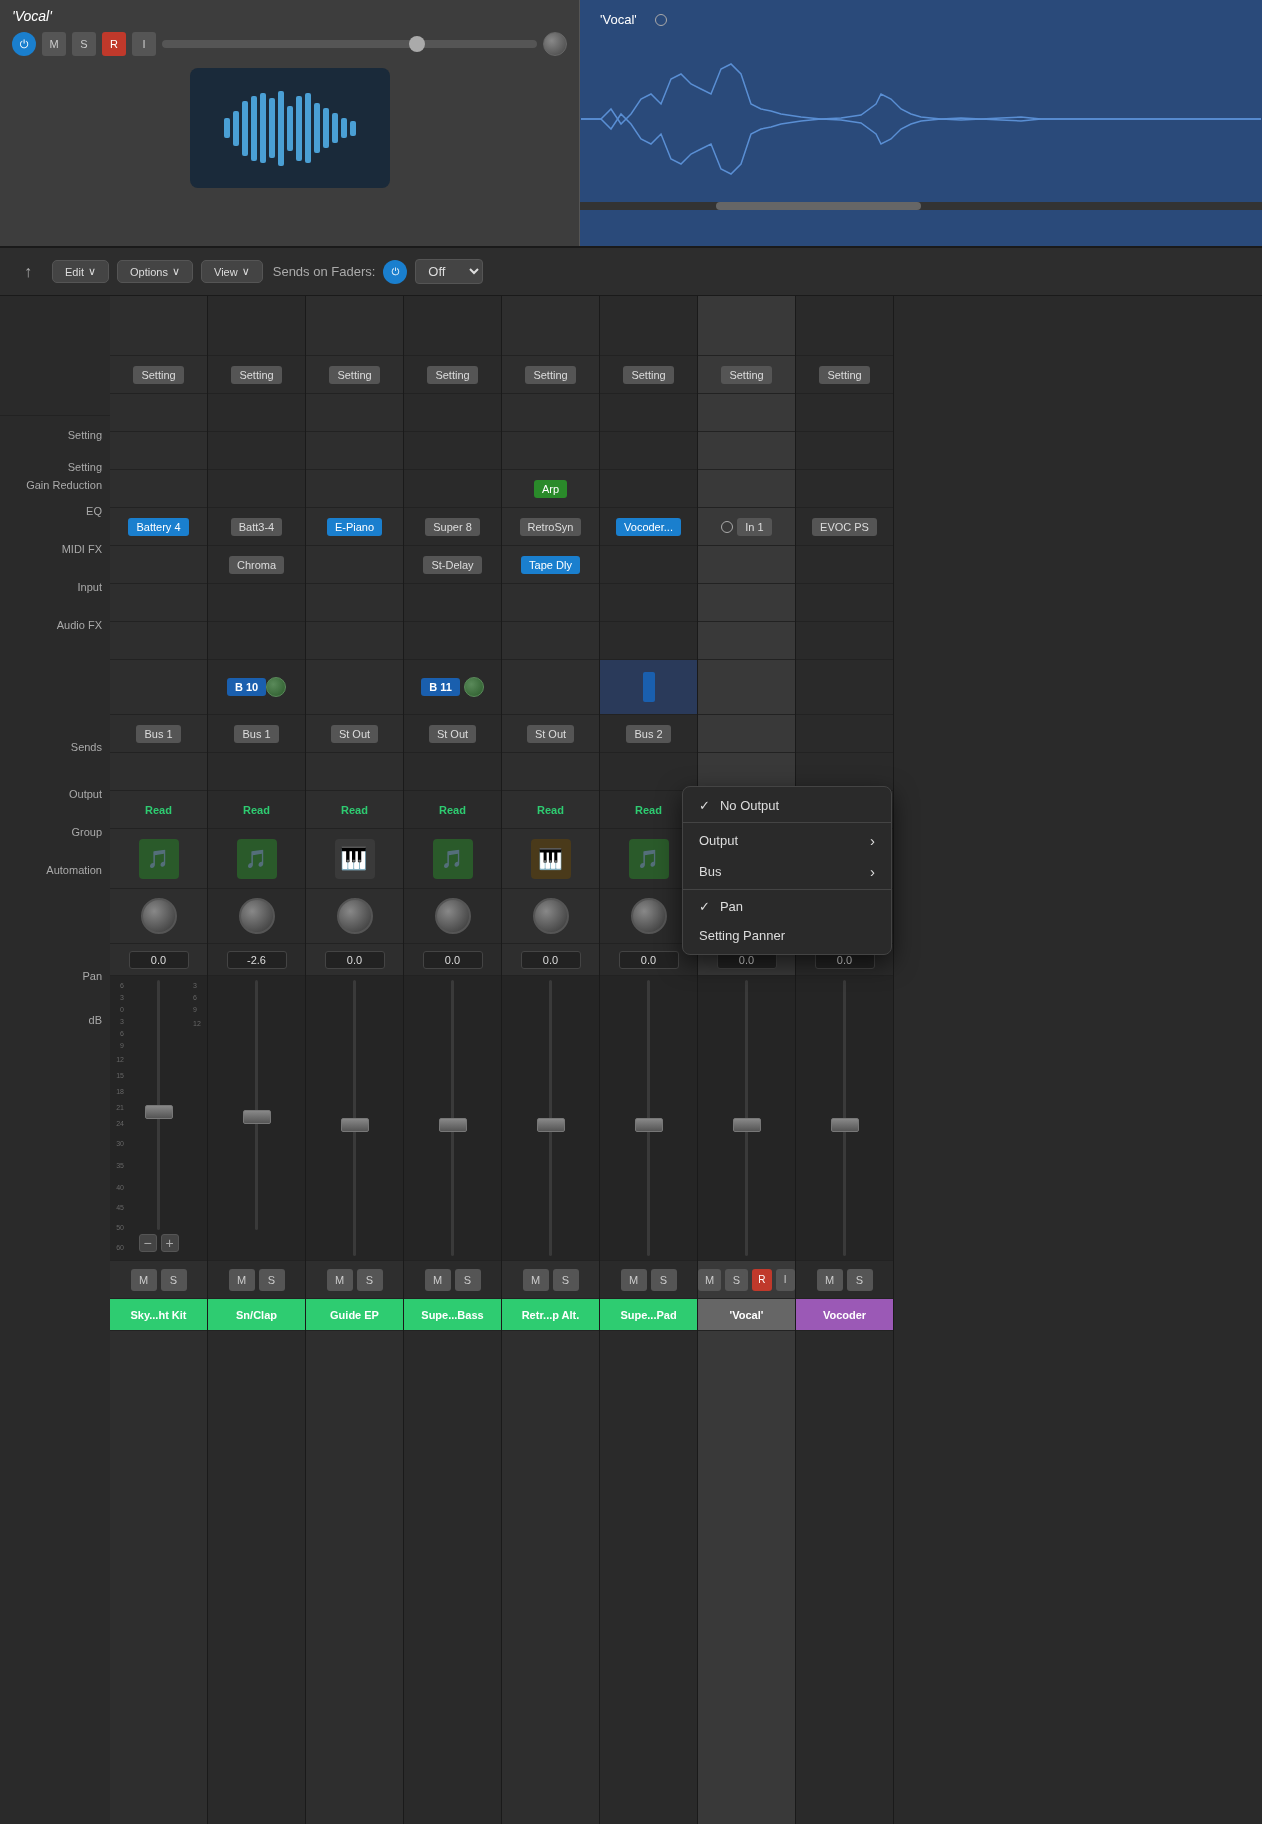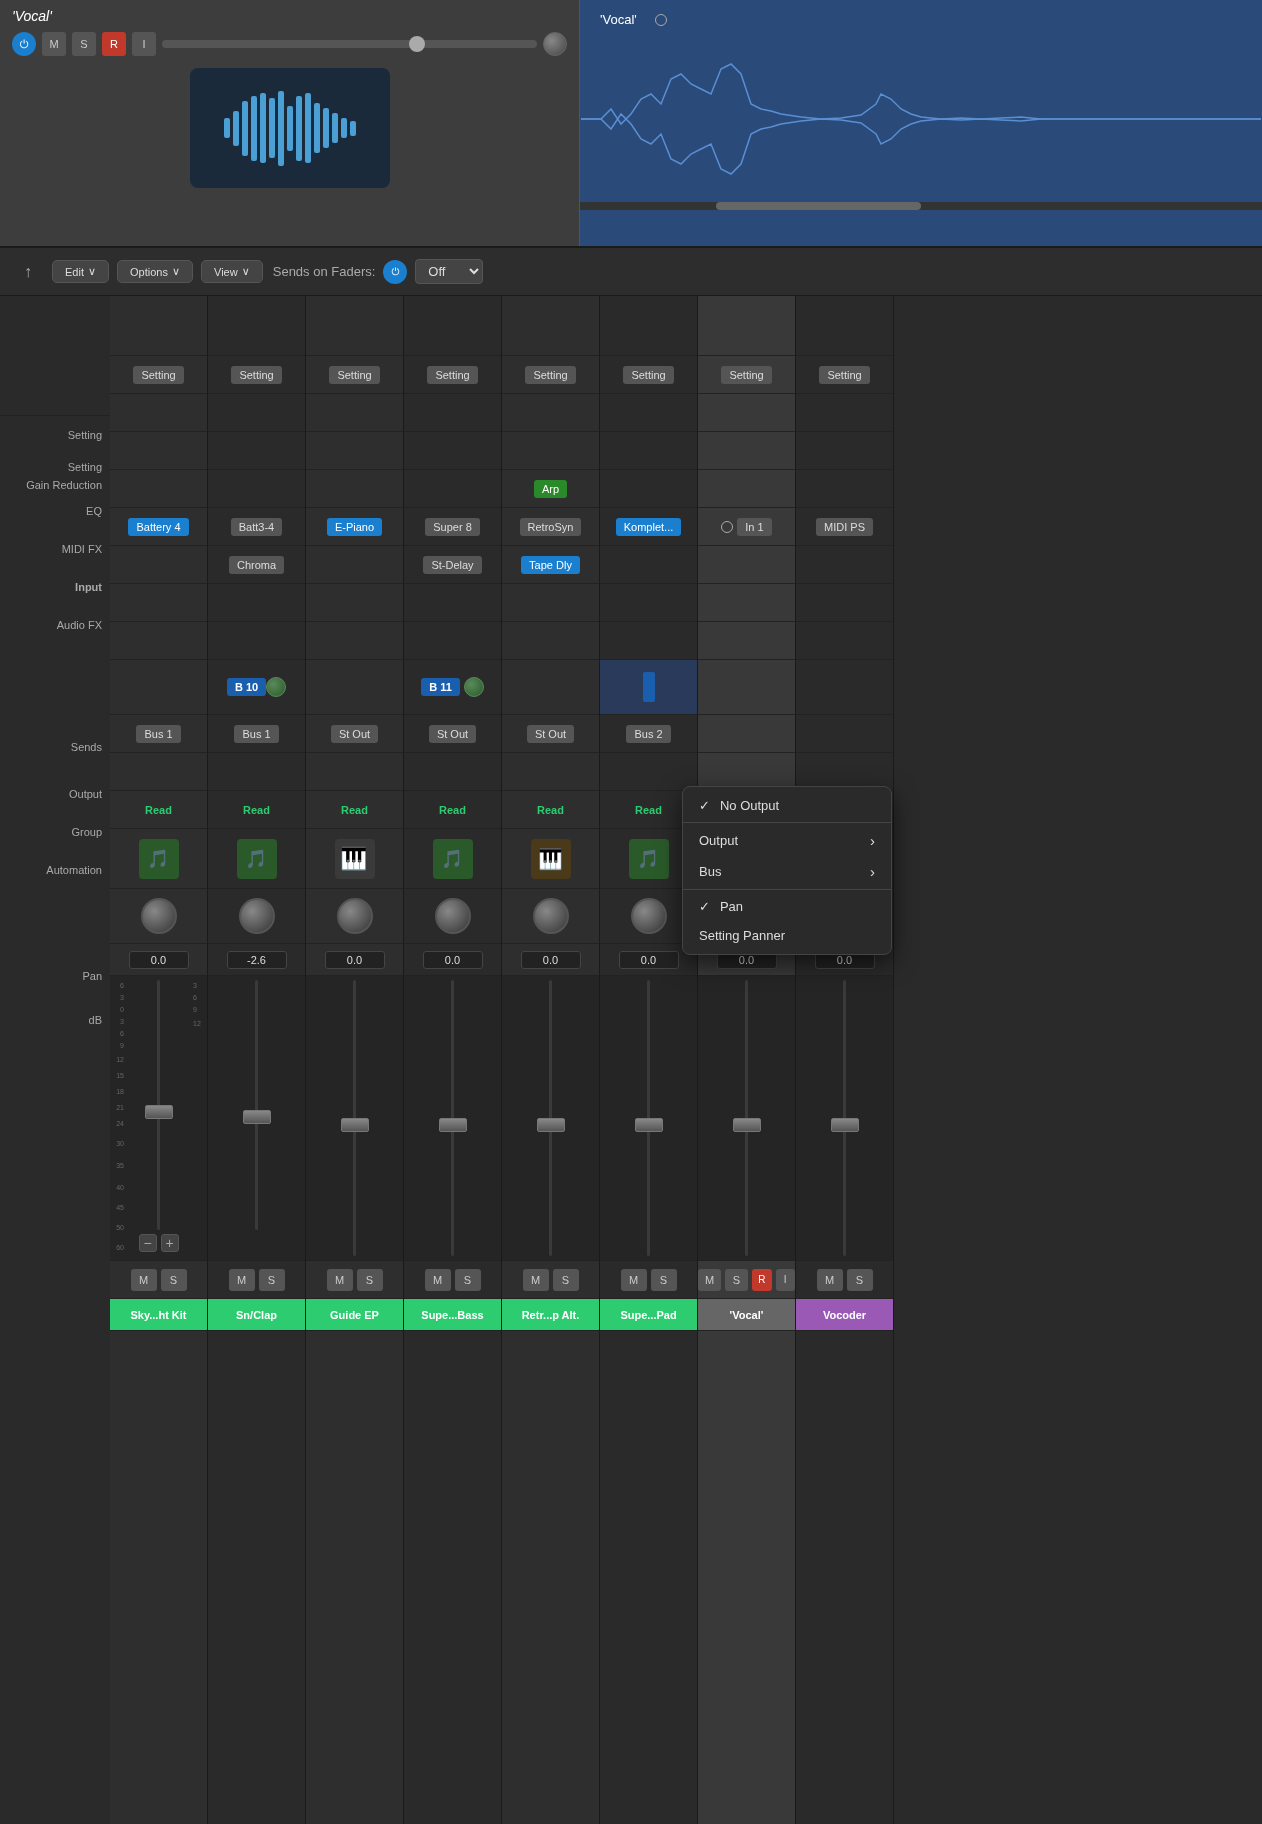--- a/index.html
+++ b/index.html
@@ -200,21 +200,21 @@
       font-size: 11px;
       text-align: right;
       padding-right: 8px;
     }
 
     
     .rl-setting { height: 38px; line-height: 38px; }
     .rl-gain-reduction { height: 38px; line-height: 38px; }
     .rl-eq { height: 38px; line-height: 38px; }
     .rl-midifx { height: 38px; line-height: 38px; }
-    .rl-input { height: 38px; line-height: 38px; font-weight: bold; }
+    .rl-input { height: 38px; line-height: 38px; }
     .rl-audiofx { height: 38px; line-height: 38px; }
     .rl-spacer { height: 76px; }
     .rl-sends { height: 55px; line-height: 55px; }
     .rl-output { height: 38px; line-height: 38px; }
     .rl-group { height: 38px; line-height: 38px; padding-left: 28px; }
     .rl-automation { height: 38px; line-height: 38px; }
 
     
     .channels-container {
       flex: 1;
@@ -867,21 +867,21 @@
 
     <div class="channel">
       <div class="ch-section ch-top-spacer"></div>
       <div class="ch-section ch-setting">
         <button class="plugin-btn default">Setting</button>
       </div>
       <div class="ch-section ch-gain"></div>
       <div class="ch-section ch-eq"></div>
       <div class="ch-section ch-midifx"></div>
       <div class="ch-section ch-input">
-        <button class="plugin-btn blue">Komplet...</button>
+        <button class="plugin-btn blue">Vocoder...</button>
       </div>
       <div class="ch-section ch-audiofx"></div>
       <div class="ch-section ch-spacer"></div>
       <div class="ch-section ch-spacer2"></div>
       <div class="ch-section ch-sends" style="height:55px; background:#2a3a5a;">
         <div style="width:12px; height:30px; background:#1a5fae; border-radius:2px; margin:auto;"></div>
       </div>
       <div class="ch-section ch-output">
         <button class="plugin-btn default">Bus 2</button>
       </div>
@@ -968,21 +968,21 @@
 
     <div class="channel">
       <div class="ch-section ch-top-spacer"></div>
       <div class="ch-section ch-setting">
         <button class="plugin-btn default">Setting</button>
       </div>
       <div class="ch-section ch-gain"></div>
       <div class="ch-section ch-eq"></div>
       <div class="ch-section ch-midifx"></div>
       <div class="ch-section ch-input">
-        <button class="plugin-btn default">MIDI PS</button>
+        <button class="plugin-btn default">EVOC PS</button>
       </div>
       <div class="ch-section ch-audiofx"></div>
       <div class="ch-section ch-spacer"></div>
       <div class="ch-section ch-spacer2"></div>
       <div class="ch-section ch-sends" style="height:55px;"></div>
       <div class="ch-section ch-output"></div>
       <div class="ch-section ch-group"></div>
       <div class="ch-section ch-automation"></div>
       <div class="ch-section ch-icon">
         <div class="channel-icon">🎵</div>

